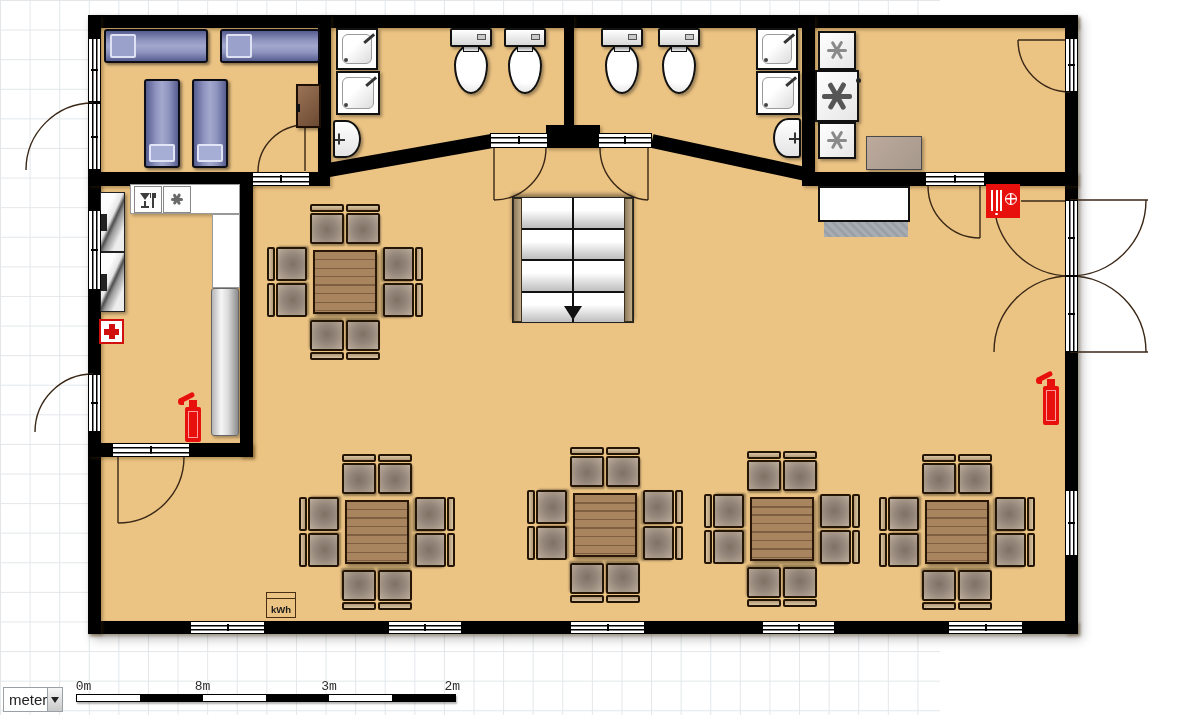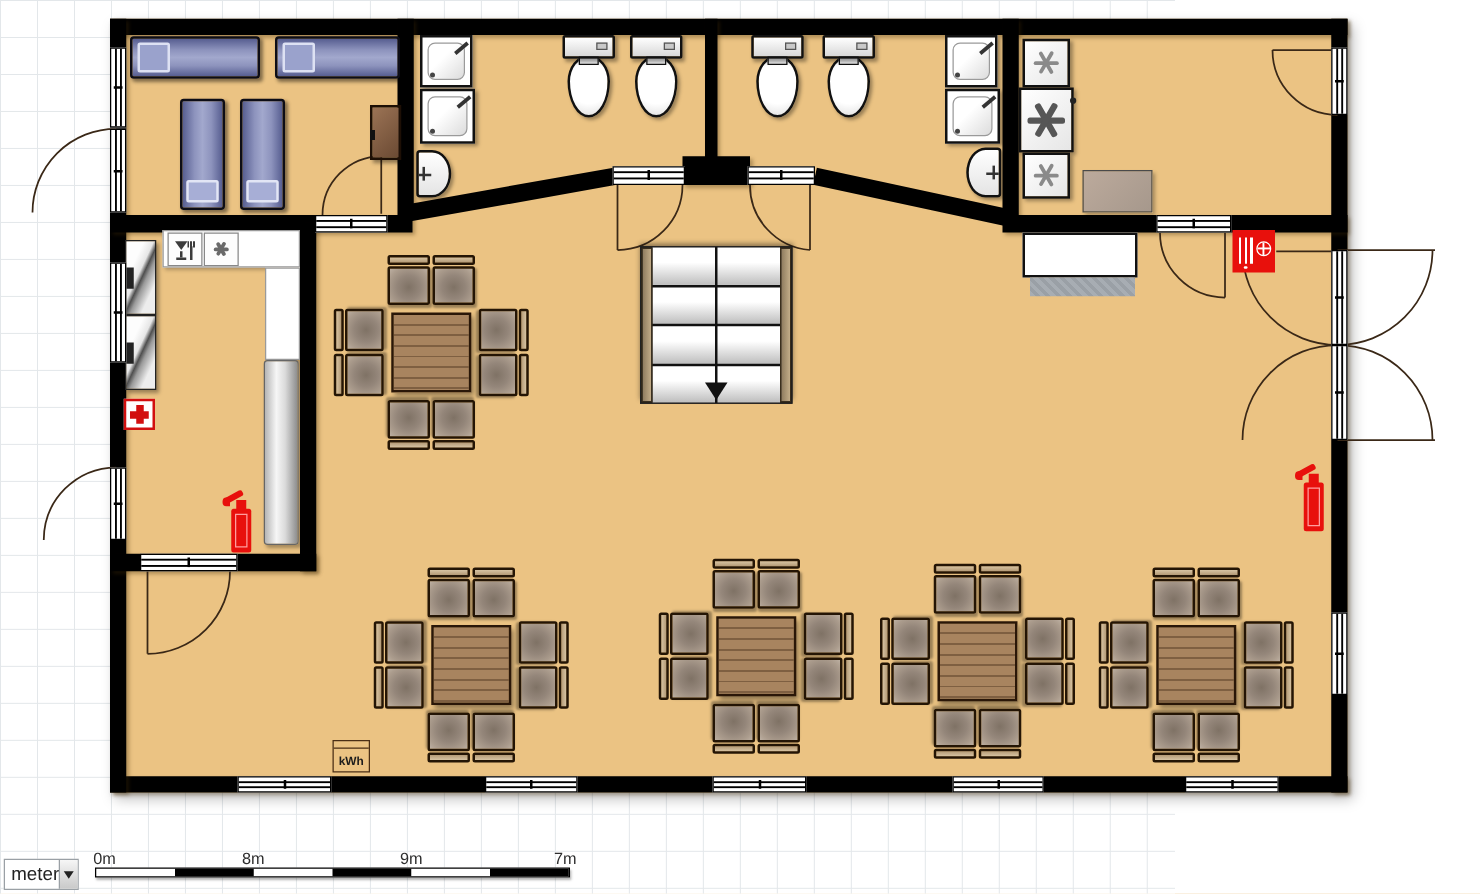--- a/index.html
+++ b/index.html
@@ -95,21 +95,21 @@
   .dw-icon .g-stem { position:absolute; left:9px; top:14px; width:2px; height:5px; background:#3c3c3c; }
   .dw-icon .g-base { position:absolute; left:6px; top:19px; width:8px; height:2px; background:#3c3c3c; }
   .dw-icon .fork { position:absolute; right:5px; top:6px; width:6px; height:15px;
     background:linear-gradient(90deg,#3c3c3c 1.5px,transparent 1.5px 2.2px,#3c3c3c 2.2px 3.7px,transparent 3.7px 4.4px,#3c3c3c 4.4px 6px) top center/6px 5px no-repeat,
                linear-gradient(#3c3c3c,#3c3c3c) bottom center/2px 11px no-repeat; }
   
   .unitsel { position:absolute; left:3px; top:687px; width:60px; height:25px; background:#fff; border:1px solid #9aa0a5; display:flex; z-index:10; }
   .unitsel .val { flex:1; font-size:15px; color:#222; padding:3px 0 0 5px; }
   .unitsel .btn { width:18px; background:linear-gradient(#f6f6f6,#c9c9c9); border-left:1px solid #9aa0a5; display:flex; align-items:center; justify-content:center; }
   .unitsel .btn i { width:0; height:0; border-left:4.5px solid transparent; border-right:4.5px solid transparent; border-top:6px solid #222; }
-  .scalewrap { position:absolute; left:76px; top:679px; width:380px; height:26px; z-index:10; }
+  .scalewrap { position:absolute; left:76px; top:679px; width:380px; height:26px; z-index:10;font-family:Liberation Mono, monospace; }
   .scalebar { position:absolute; left:0; right:0; bottom:3px; height:8px; border:1px solid #000; display:flex; background:#fff; box-shadow:1px 2px 2px rgba(0,0,0,.3); }
   .scalebar i { flex:1; } .scalebar i:nth-child(even) { background:#000; }
   .scalelabel { position:absolute; top:0; transform:translateX(-50%); font-size:13px; color:#2e2e2e; text-shadow:0 1px 3px #fff,0 0 2px #fff; }
 </style>
 </head>
 <body>
 
 <div class="canvas">
 
   <div class="floor"></div>
@@ -472,22 +472,22 @@
 
   <div class="unitsel">
     <span class="val">meter</span>
     <span class="btn">
         <i></i>
       </span>
   </div>
   <div class="scalewrap">
     <span class="scalelabel" style="left:2%">0m</span>
     <span class="scalelabel" style="left:33.3%">8m</span>
-    <span class="scalelabel" style="left:66.6%">9m</span>
-    <span class="scalelabel" style="left:99%">7m</span>
+    <span class="scalelabel" style="left:66.6%">3m</span>
+    <span class="scalelabel" style="left:99%">2m</span>
     <div class="scalebar">
         <i></i>
         <i></i>
         <i></i>
         <i></i>
         <i></i>
         <i></i>
       </div>
   </div>
 

